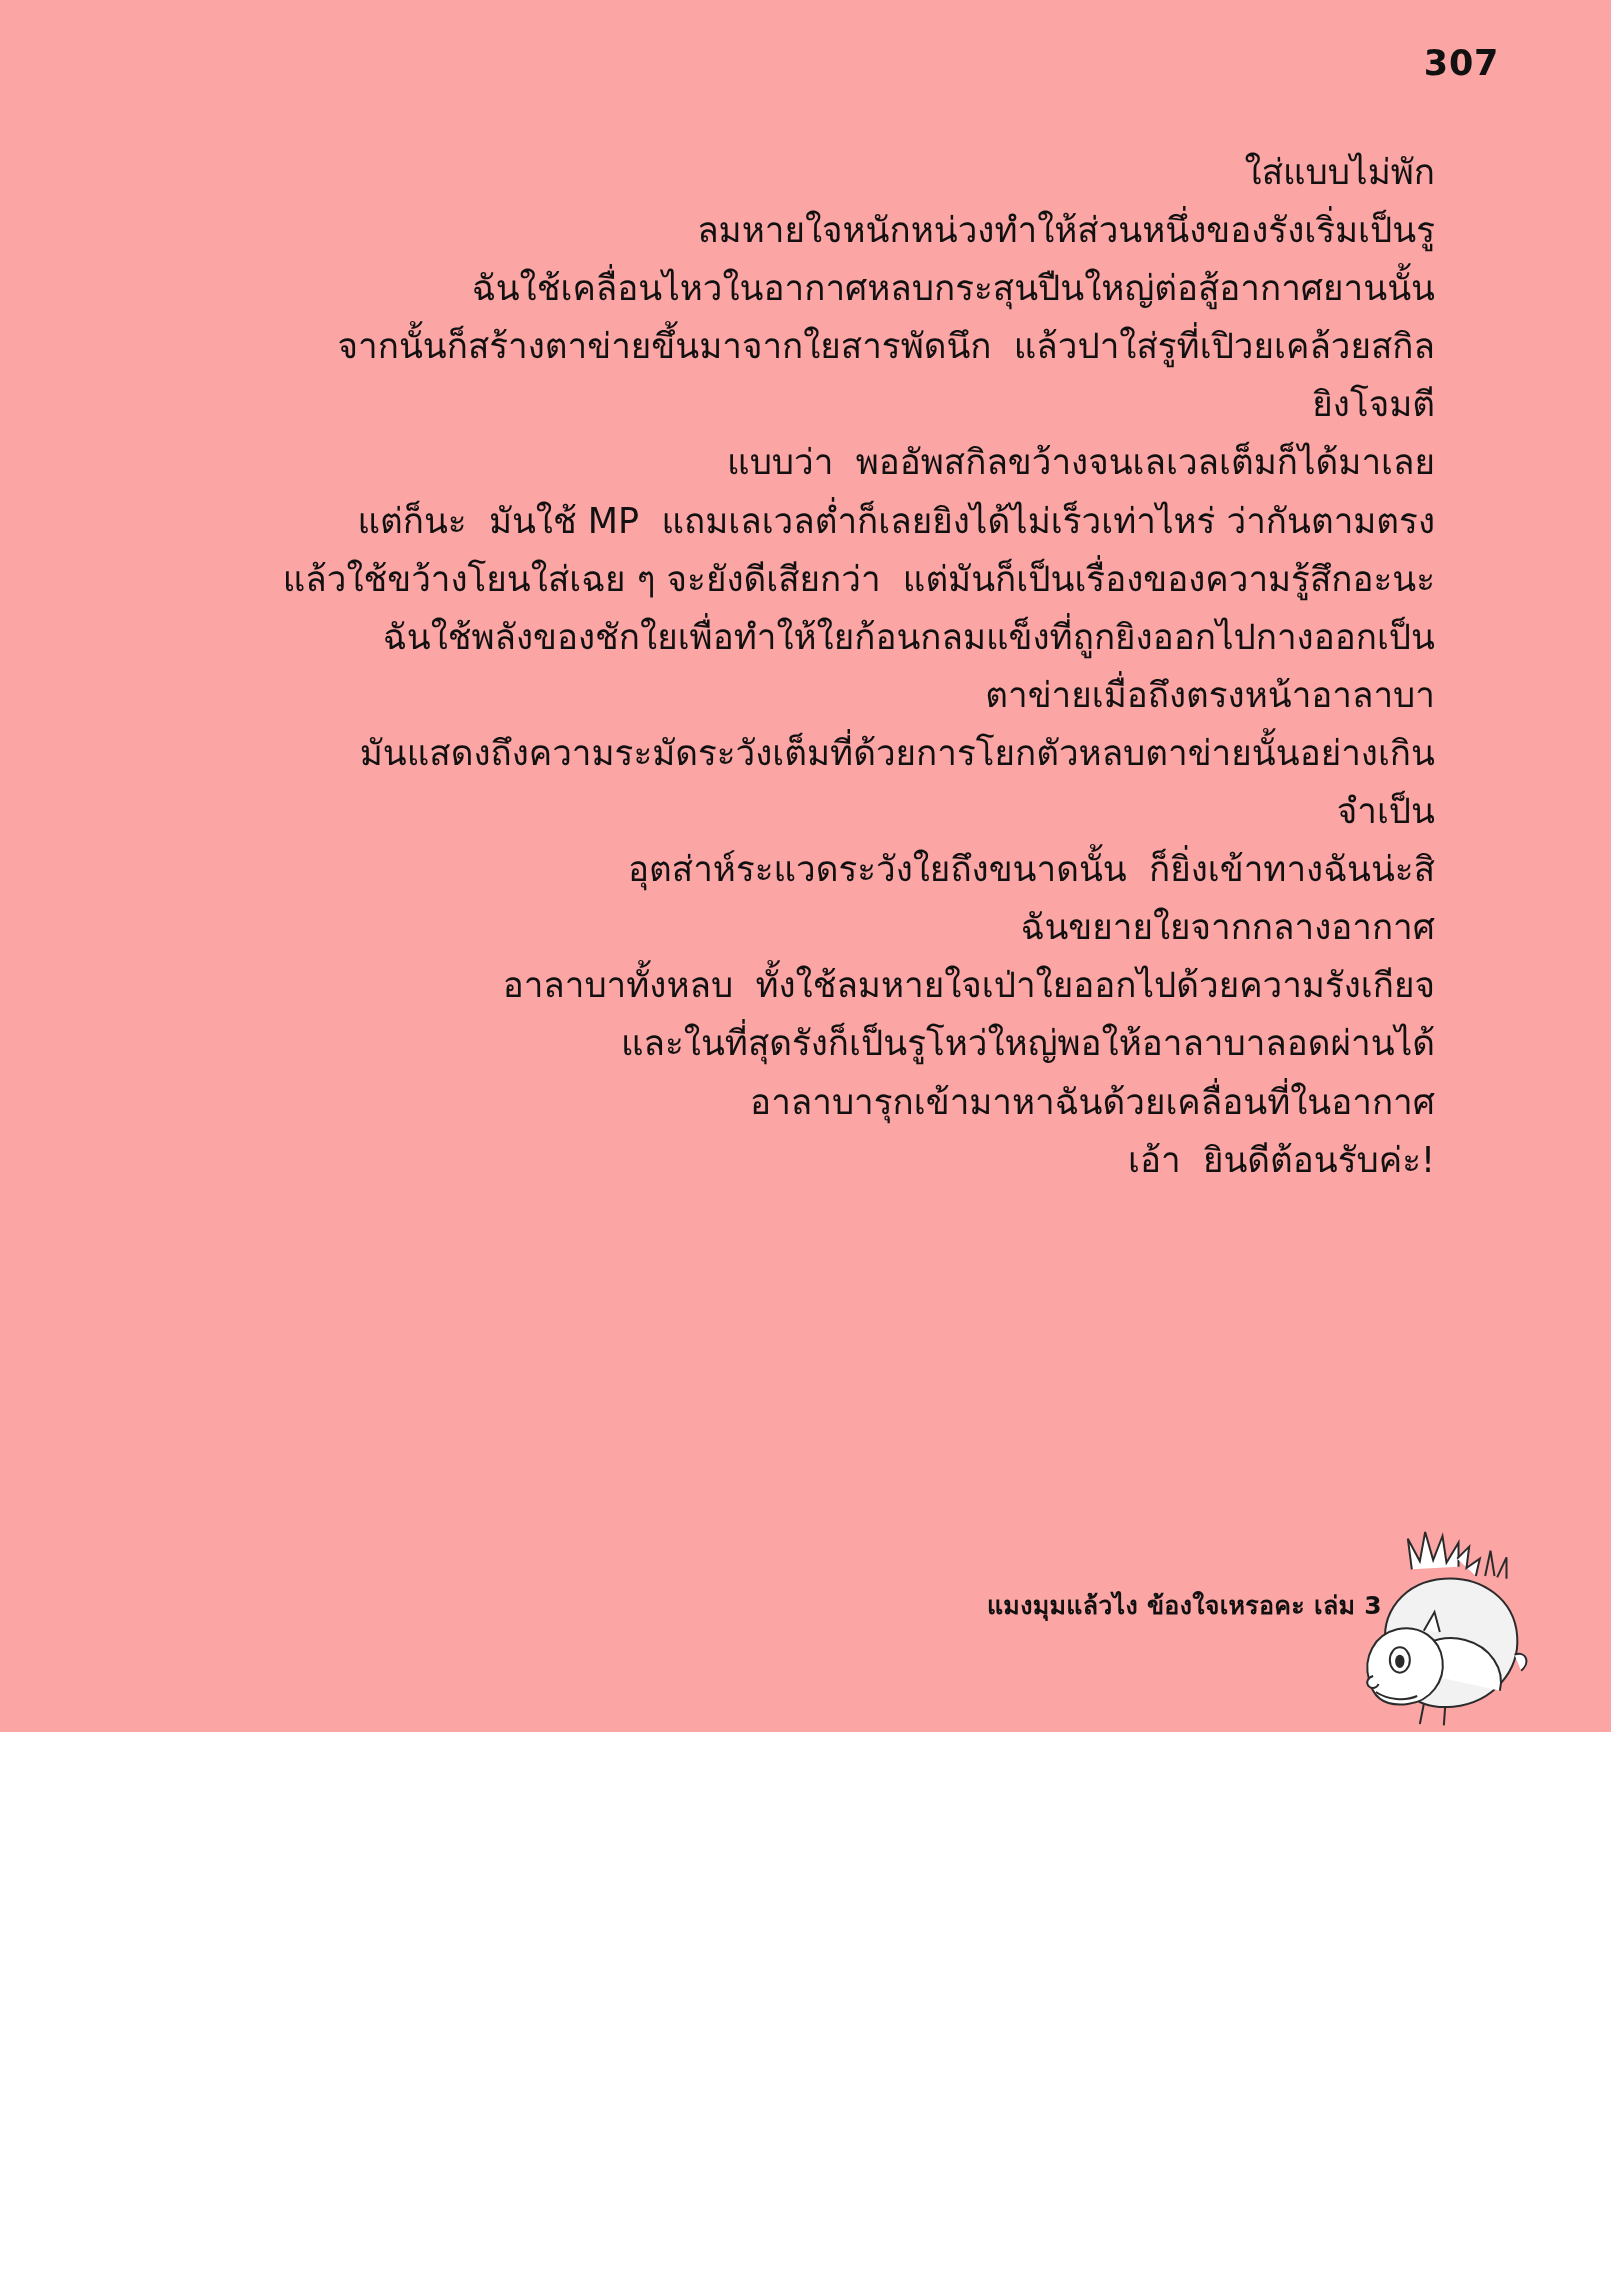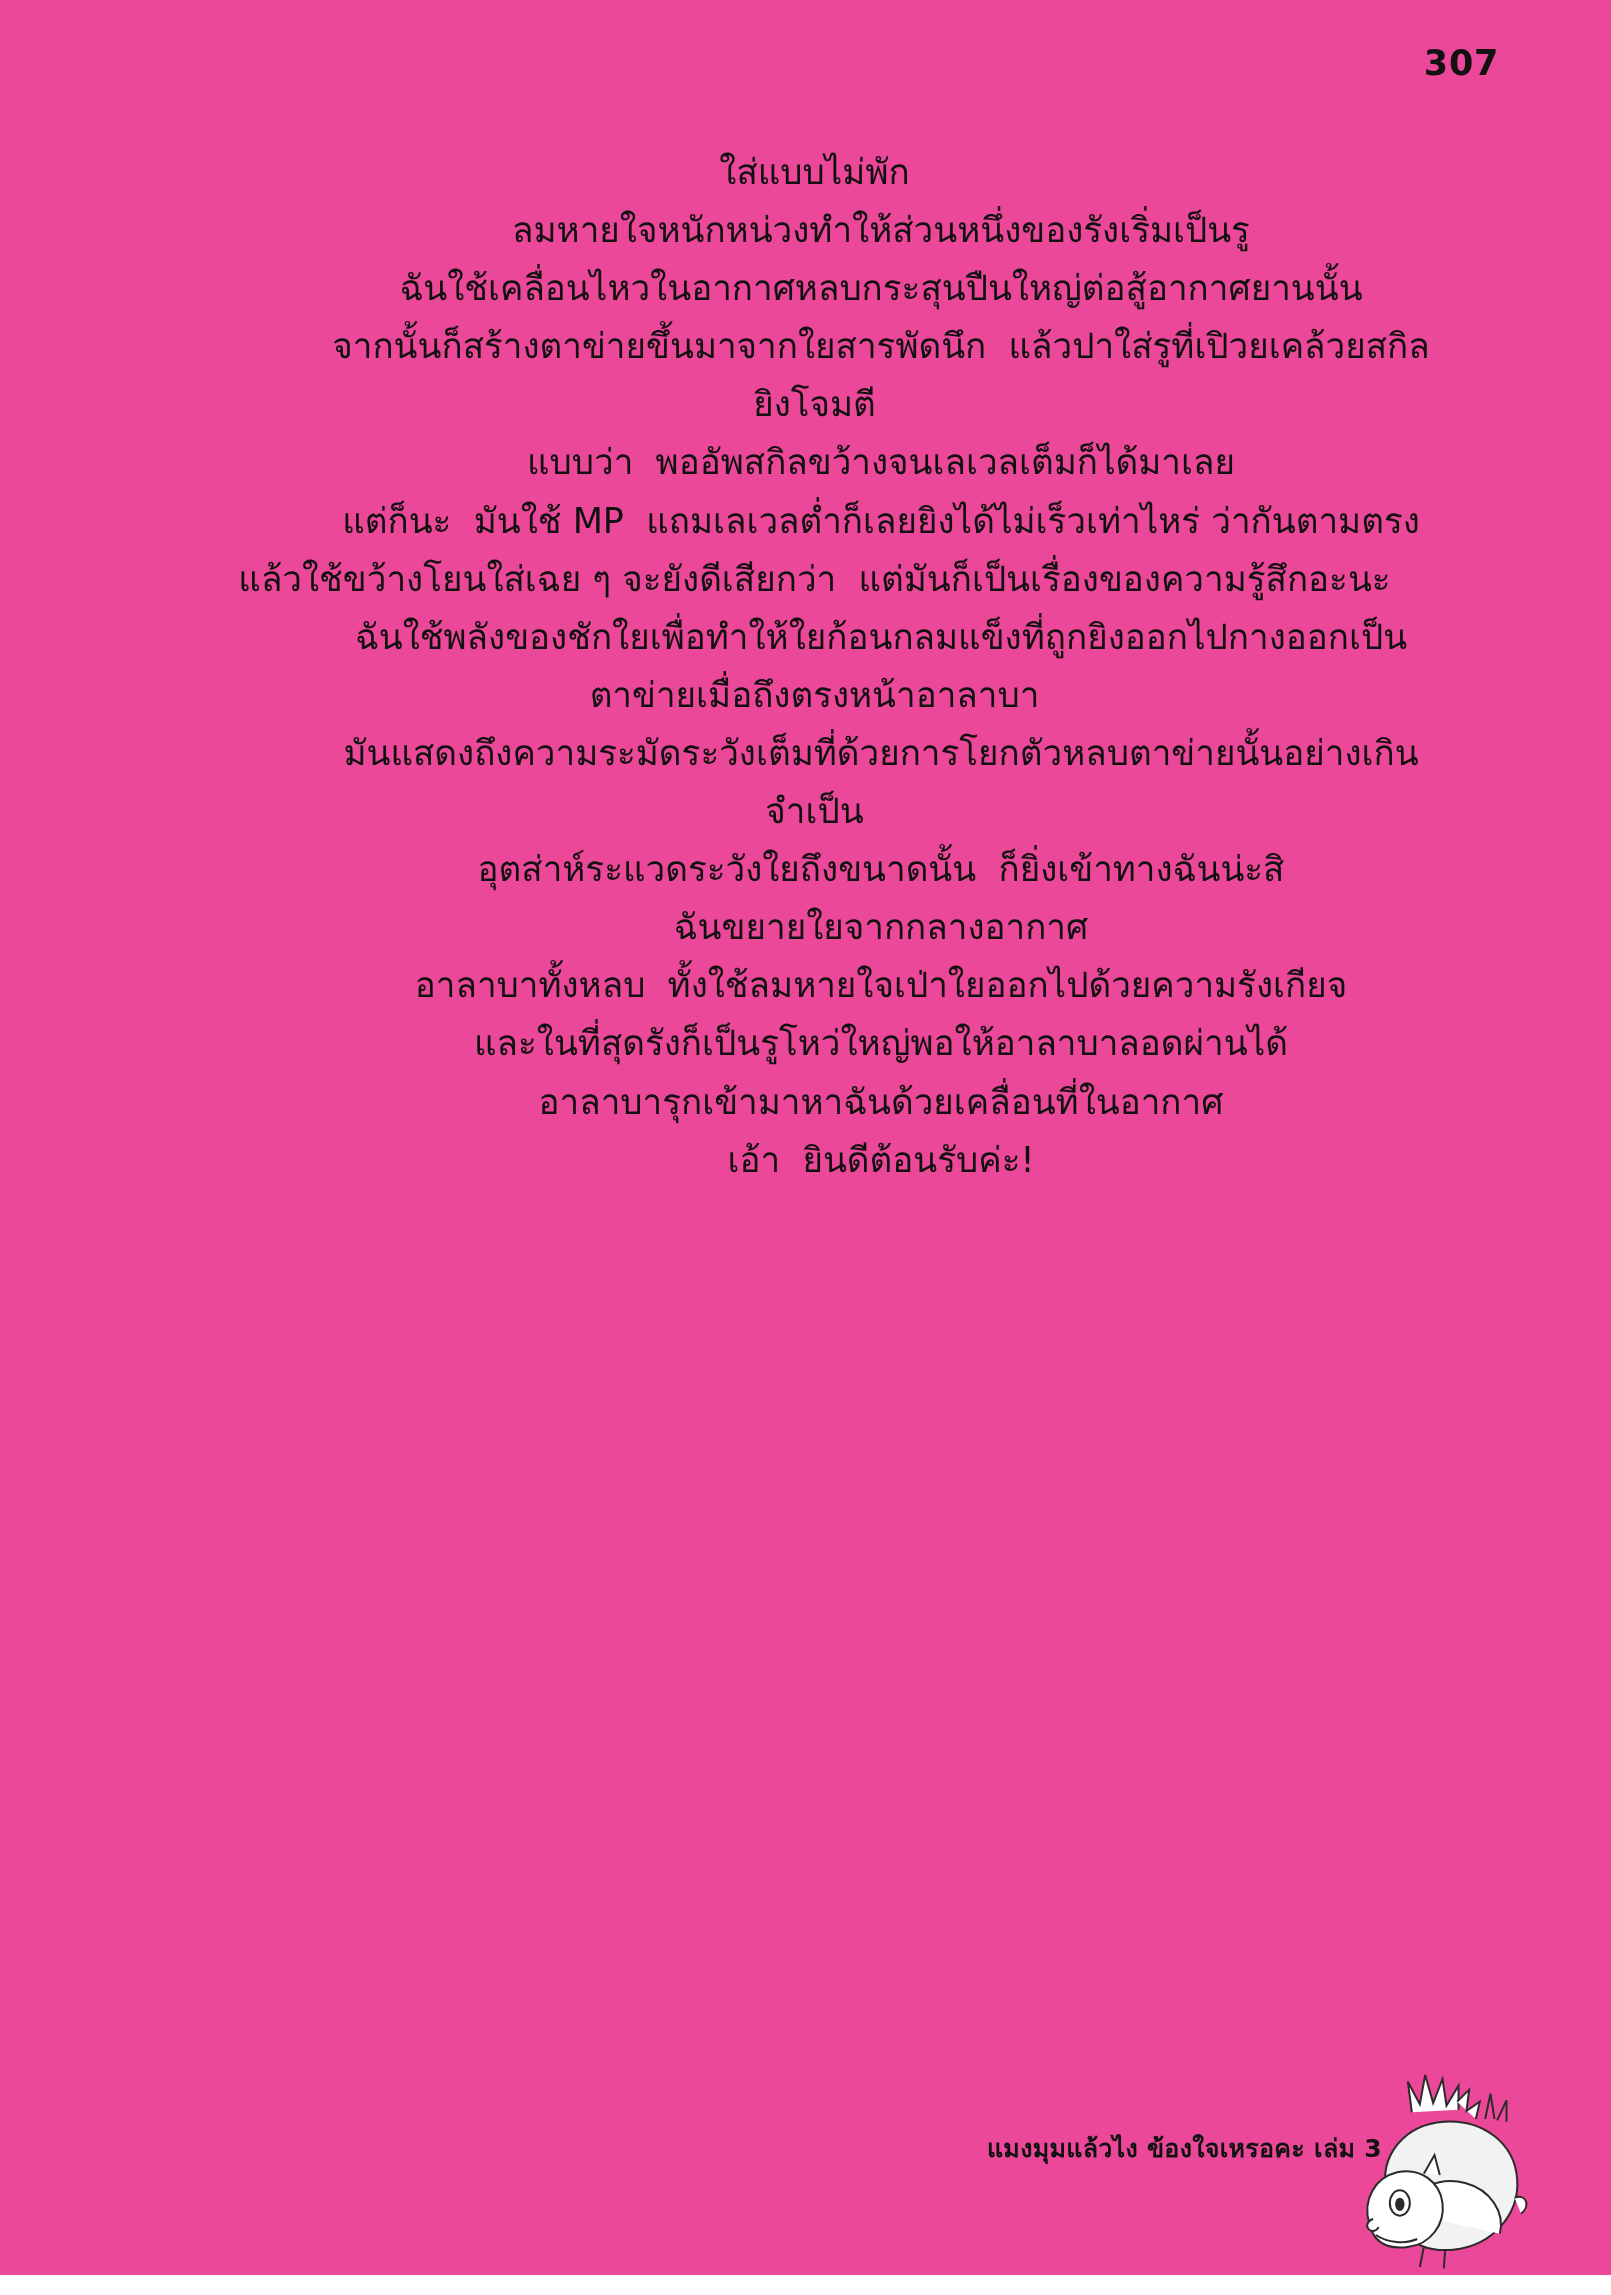--- a/index.html
+++ b/index.html
@@ -7,43 +7,43 @@
     padding: 0;
     background: #ffffff;
   }
   body {
     font-family: "DejaVu Sans", sans-serif;
     color: #111111;
   }
   .page {
     position: relative;
     width: 1612px;
-    height: 2275px;
-    background: #ec4899;
+    height: 1732px;
+    background: #fca5a5;
     overflow: hidden;
     box-sizing: border-box;
   }
   .page-number {
     position: absolute;
     top: 43px;
     right: 113px;
     font-size: 35px;
     font-weight: 700;
     letter-spacing: 0.7px;
     color: #111;
   }
   .body-text {
     position: absolute;
     top: 143px;
     left: 194px;
     width: 1241px;
     font-size: 35px;
     line-height: 1.66;
     color: #111;
-    text-align: center;
+    text-align: right;
   }
   .body-text p {
     margin: 0;
     padding: 0;
     white-space: pre-wrap;
   }
   .indent {
     text-indent: 133px;
   }
   .footer {

